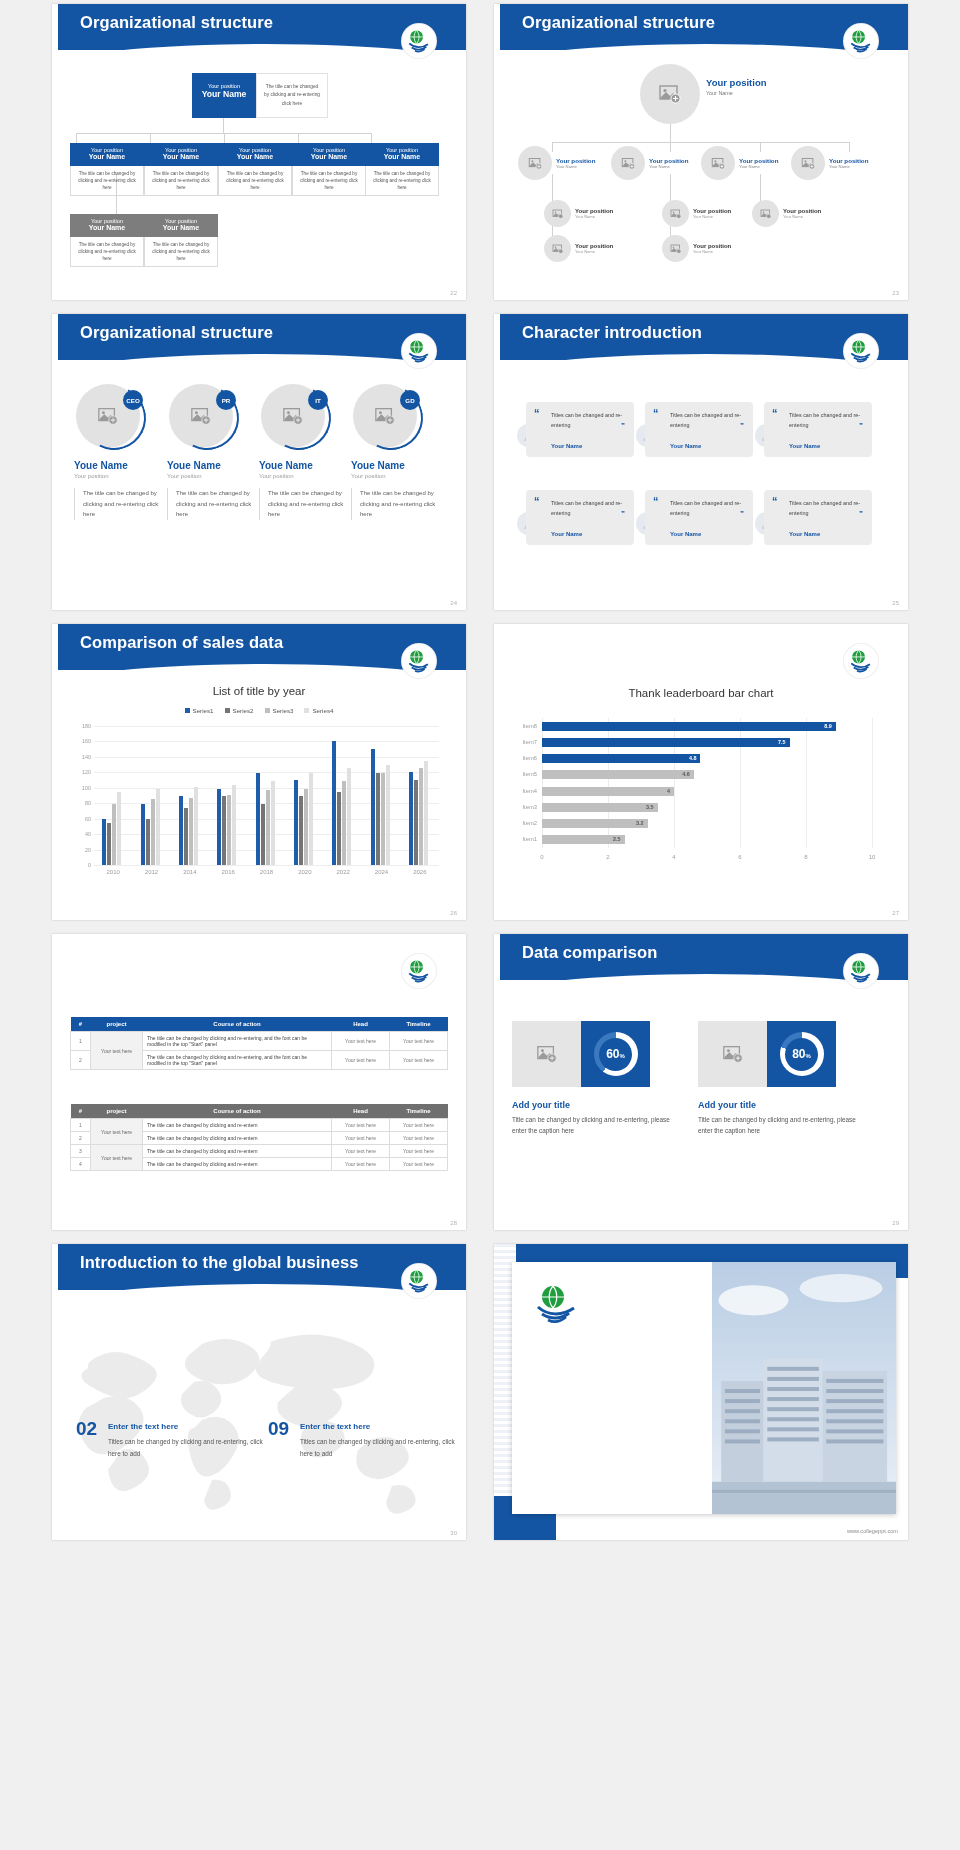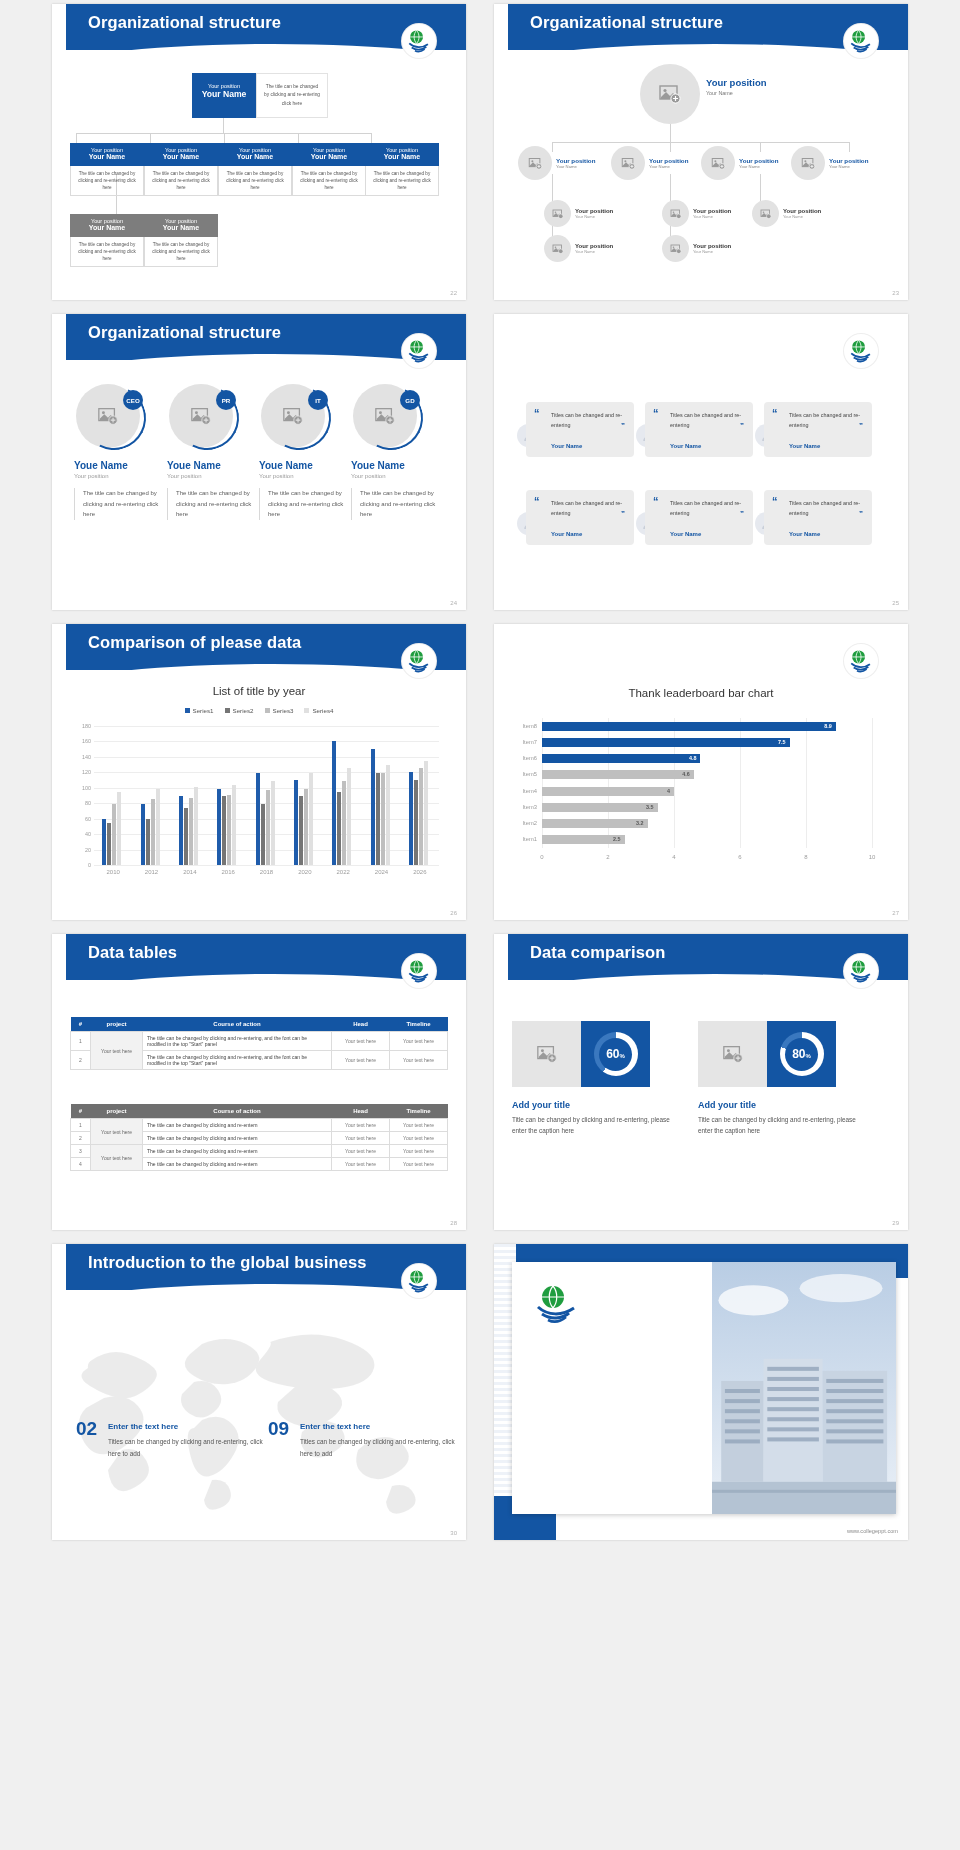--- a/index.html
+++ b/index.html
@@ -7,21 +7,21 @@
     width:960px; height:1850px;
     background:#f0f0f0;
     font-family:"Liberation Sans", sans-serif;
     overflow:hidden;
   }
   .grid { display:grid; grid-template-columns:414px 414px; column-gap:28px; row-gap:14px;
           padding:4px 0 0 0; justify-content:center; }
   .slide { width:414px; height:296px; background:#fff; position:relative; overflow:hidden;
            box-shadow:0 0 2px rgba(0,0,0,.18); }
   
-  .band { position:absolute; left:14px; top:0; width:100%; height:46px; }
+  .band { position:absolute; left:6px; top:0; width:100%; height:46px; }
   .band .bg { position:absolute; inset:0; background:#1355a3; }
   .band .curve { position:absolute; left:0; bottom:-16px; width:100%; height:22px;
      background:#fff; border-radius:50% 50% 0 0 / 100% 100% 0 0; }
   .band h1 { position:absolute; left:22px; top:9px; color:#fff; font-size:16.5px;
      font-weight:bold; letter-spacing:.1px; }
   .logo { position:absolute; right:30px; top:20px; width:34px; height:34px; border-radius:50%;
      background:#fff; display:flex; align-items:center; justify-content:center; z-index:4;
      box-shadow:0 0 0 1px #eee; }
   .logo svg { width:26px; height:26px; }
   .pg { position:absolute; right:9px; bottom:4px; font-size:6px; color:#b3b3b3; }
@@ -494,20 +494,25 @@
       </div>
       <div class="nm">Youe Name</div>
       <div class="ps">Your position</div>
       <div class="tx">The title can be changed by clicking and re-entering click here</div>
     </div>
 
     <div class="pg">24</div>
   </div>
 
   <div class="slide">
+    <div class="band">
+      <div class="bg"></div>
+        <div class="curve"></div>
+      <h1>Character introduction</h1>
+    </div>
     <div class="logo">
       <svg viewBox="0 0 32 32">
           <circle cx="13" cy="11" r="8" fill="#1f9d3f"></circle>
           <path d="M5 11h16M13 3c4 4 4 12 0 16M13 3c-4 4-4 12 0 16" stroke="#fff" stroke-width="1" fill="none"></path>
           <path d="M4 19c7 6 16 6 23 1" stroke="#1355a3" stroke-width="2.2" fill="none"></path>
           <path d="M7 24c6 4 13 3 18-1" stroke="#1355a3" stroke-width="2.2" fill="none"></path>
           <path d="M11 28c4 2 8 1 12-2" stroke="#1355a3" stroke-width="2" fill="none"></path>
         </svg>
     </div>
 
@@ -589,21 +594,21 @@
       <div class="qn">Your Name</div>
     </div>
 
     <div class="pg">25</div>
   </div>
 
   <div class="slide">
     <div class="band">
       <div class="bg"></div>
         <div class="curve"></div>
-      <h1>Comparison of please data</h1>
+      <h1>Comparison of sales data</h1>
     </div>
     <div class="logo">
       <svg viewBox="0 0 32 32">
           <circle cx="13" cy="11" r="8" fill="#1f9d3f"></circle>
           <path d="M5 11h16M13 3c4 4 4 12 0 16M13 3c-4 4-4 12 0 16" stroke="#fff" stroke-width="1" fill="none"></path>
           <path d="M4 19c7 6 16 6 23 1" stroke="#1355a3" stroke-width="2.2" fill="none"></path>
           <path d="M7 24c6 4 13 3 18-1" stroke="#1355a3" stroke-width="2.2" fill="none"></path>
           <path d="M11 28c4 2 8 1 12-2" stroke="#1355a3" stroke-width="2" fill="none"></path>
         </svg>
     </div>
@@ -772,25 +777,20 @@
           <div class="lblabel">Item1</div>
           <div class="lbbar" style="width: 82.5px; background: rgb(191, 191, 191);">
             <div class="lbval" style="color: rgb(85, 85, 85);">2.5</div>
           </div>
         </div>
       </div>
     <div class="pg">27</div>
   </div>
 
   <div class="slide">
-    <div class="band">
-      <div class="bg"></div>
-        <div class="curve"></div>
-      <h1>Data tables</h1>
-    </div>
     <div class="logo">
       <svg viewBox="0 0 32 32">
           <circle cx="13" cy="11" r="8" fill="#1f9d3f"></circle>
           <path d="M5 11h16M13 3c4 4 4 12 0 16M13 3c-4 4-4 12 0 16" stroke="#fff" stroke-width="1" fill="none"></path>
           <path d="M4 19c7 6 16 6 23 1" stroke="#1355a3" stroke-width="2.2" fill="none"></path>
           <path d="M7 24c6 4 13 3 18-1" stroke="#1355a3" stroke-width="2.2" fill="none"></path>
           <path d="M11 28c4 2 8 1 12-2" stroke="#1355a3" stroke-width="2" fill="none"></path>
         </svg>
     </div>
 

